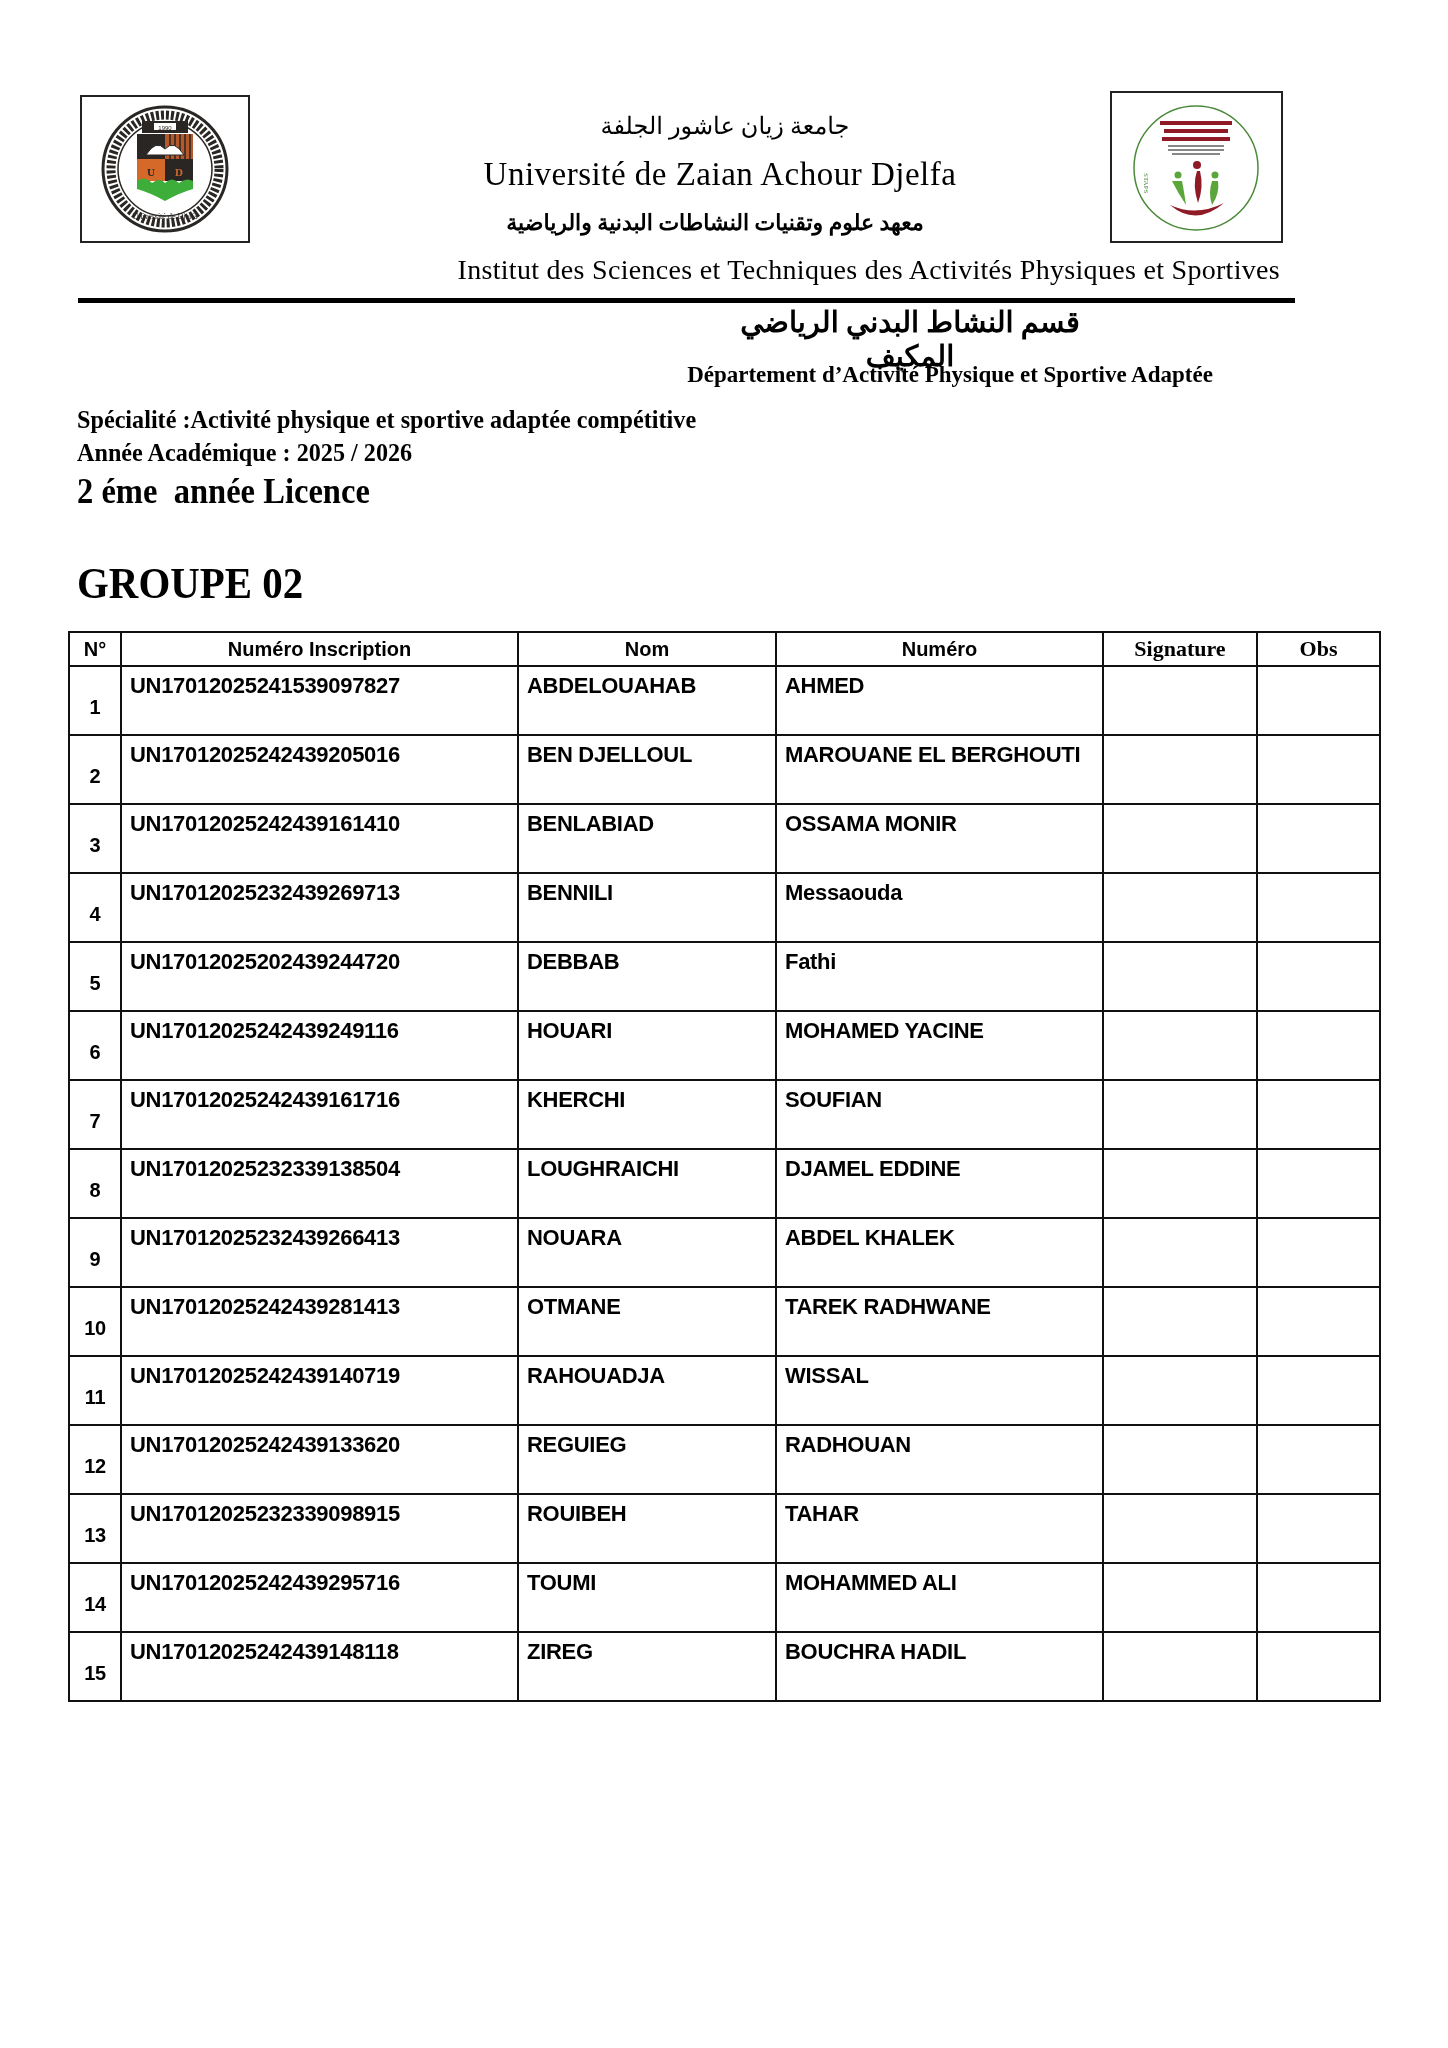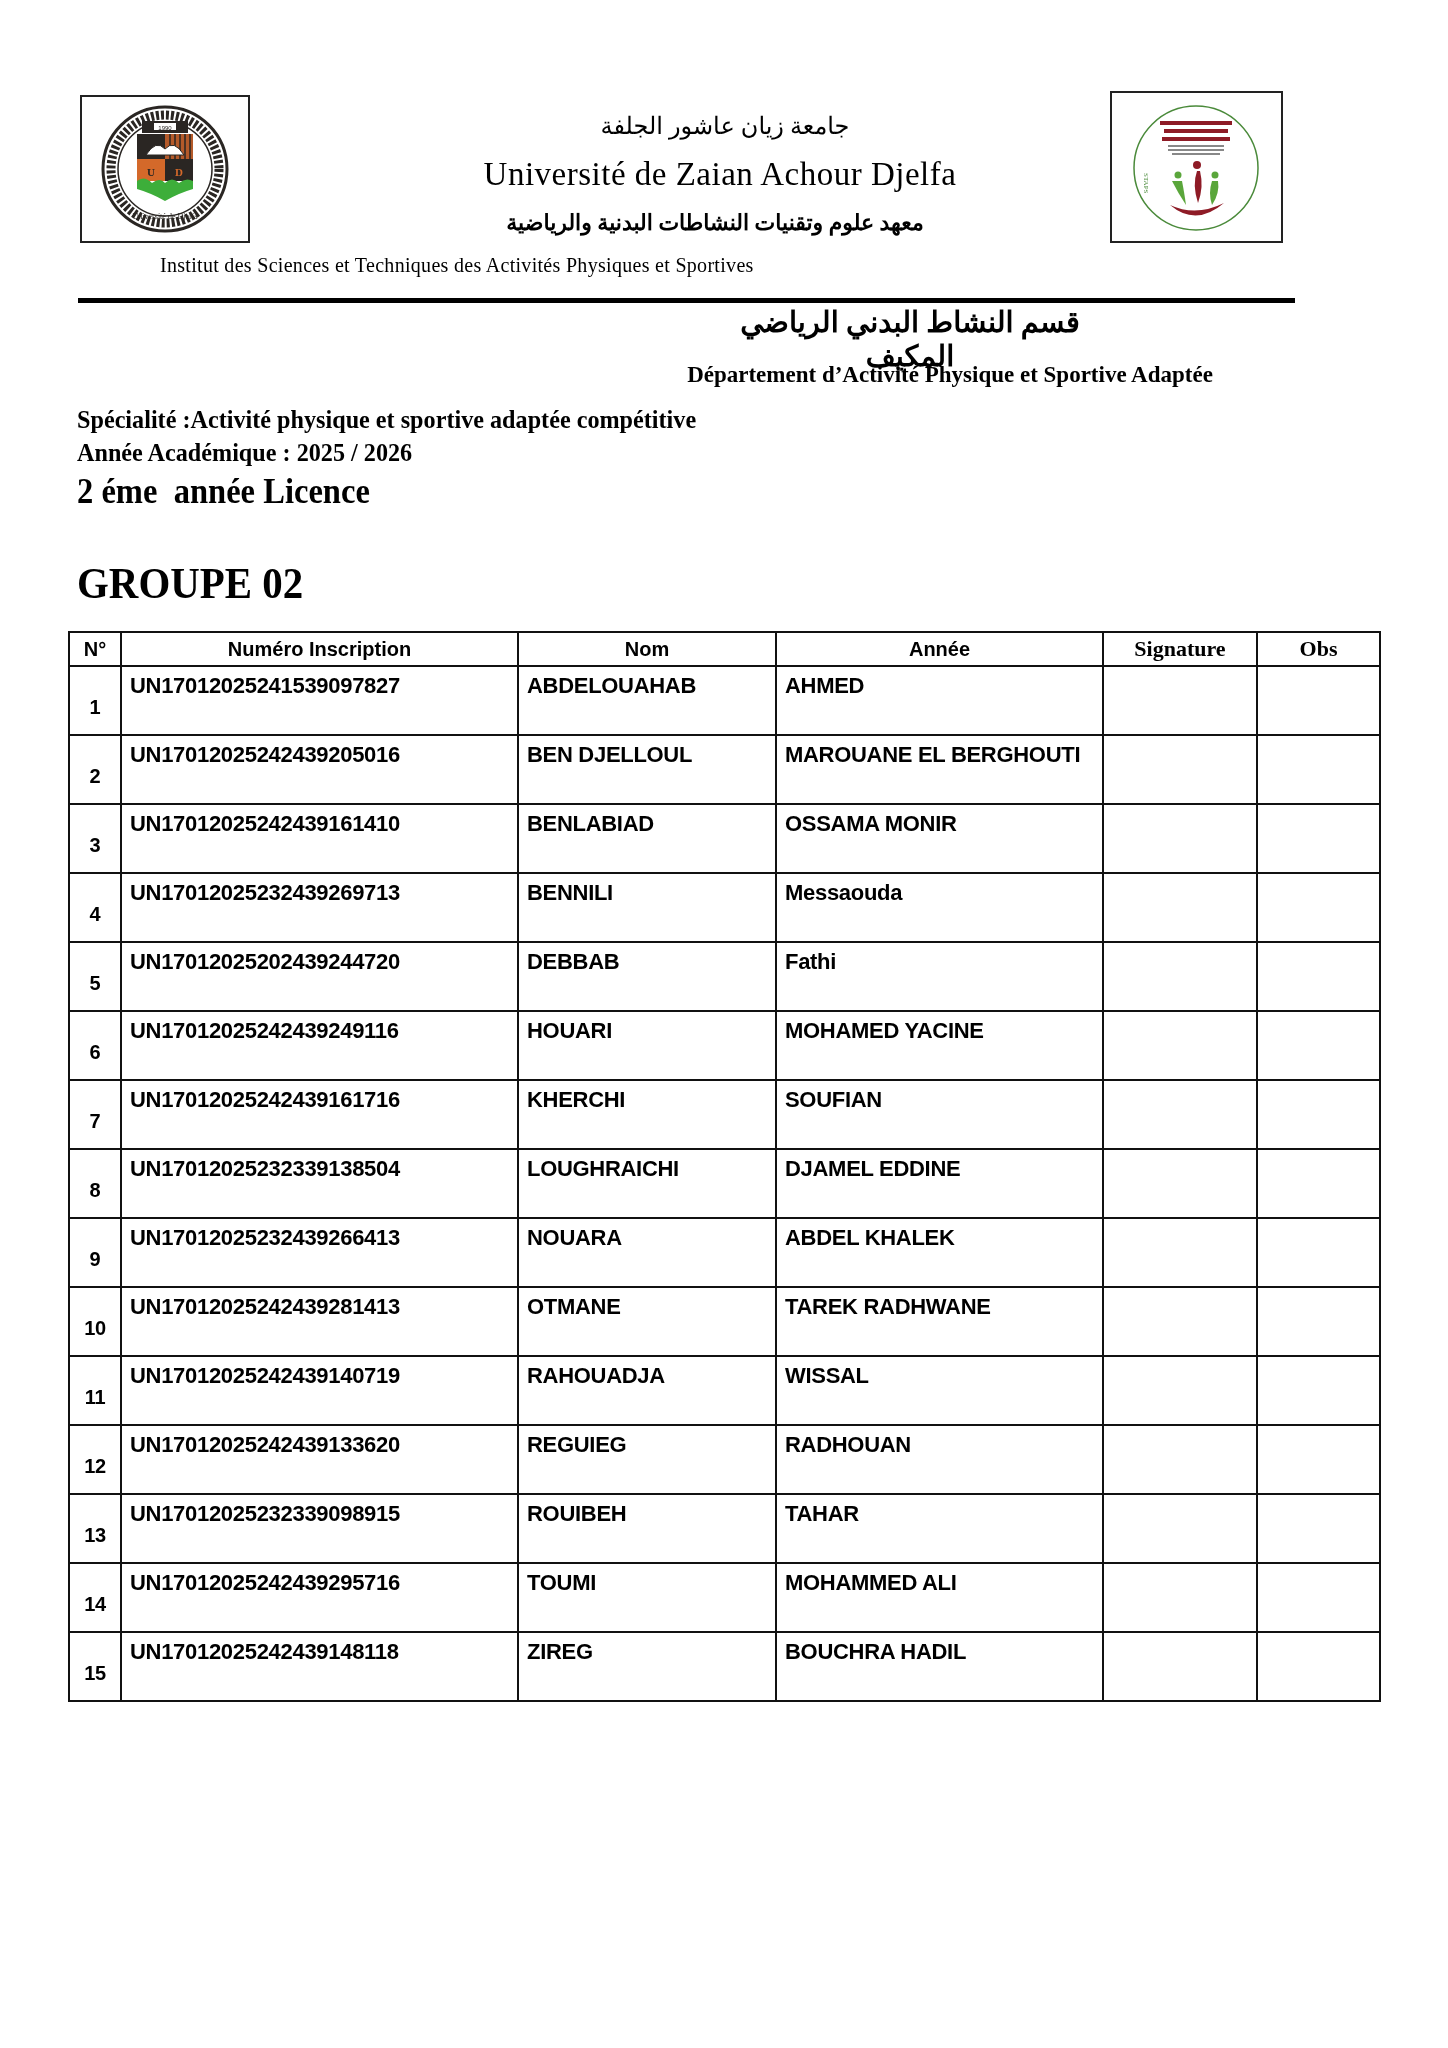--- a/index.html
+++ b/index.html
@@ -6,21 +6,21 @@
   body { width:1448px; height:2048px; position:relative; overflow:hidden; color:#000; }
   .abs { position:absolute; }
   .serif { font-family: "Liberation Serif", "DejaVu Serif", serif; }
 
   .logo-box { border:2px solid #222; background:#fff; box-sizing:border-box; }
   #logo-left { left:80px; top:95px; width:170px; height:148px; }
   #logo-right { left:1110px; top:91px; width:173px; height:152px; }
   #ar-univ { top:112px; left:560px; width:330px; font-size:24px; font-weight:normal; direction:rtl; text-align:center; }
   #fr-univ { top:156px; left:440px; width:560px; font-size:33px; letter-spacing:0.5px; text-align:center; }
   #ar-inst { top:210px; left:430px; width:570px; font-size:22px; font-weight:bold; direction:rtl; text-align:center; }
-  #fr-inst { top:254px; left:160px; width:1120px; font-size:20px; letter-spacing:0.3px; text-align:left; }
+  #fr-inst { top:254px; left:160px; width:1120px; font-size:28px; letter-spacing:0.3px; text-align:right; }
   #rule { left:78px; top:298px; width:1217px; height:5px; background:#000; }
   #ar-dept { top:305px; left:700px; width:420px; font-size:29px; font-weight:bold; direction:rtl; text-align:center; }
   #fr-dept { top:362px; left:620px; width:660px; font-size:23px; text-align:center; font-weight:bold; }
 
   #specialite { left:77px; top:405px; font-size:26px; font-weight:bold; white-space:nowrap; transform:scaleX(0.93); transform-origin:left; }
   #annee-acad { left:77px; top:438px; font-size:26px; font-weight:bold; white-space:nowrap; transform:scaleX(0.93); transform-origin:left; }
   #niveau { left:77px; top:472px; font-size:35px; font-weight:bold; white-space:pre; transform:scaleX(0.93); transform-origin:left; }
   #groupe { left:77px; top:558px; font-size:44px; font-weight:bold; white-space:nowrap; transform:scaleX(0.93); transform-origin:left; }
 
   table#students { position:absolute; left:68px; top:631px; border-collapse:collapse; table-layout:fixed; width:1311px; }
@@ -104,21 +104,21 @@
       <col style="width:258px">
     <col style="width:327px">
       <col style="width:154px">
       <col style="width:123px">
   </colgroup>
   <thead>
     <tr>
       <th class="sans-h">N°</th>
       <th class="sans-h">Numéro Inscription</th>
       <th class="sans-h">Nom</th>
-      <th class="sans-h">Année</th>
+      <th class="sans-h">Numéro</th>
       <th class="serif-h">Signature</th>
       <th class="serif-h">Obs</th>
     </tr>
   </thead>
   <tbody>
     <tr>
         <td class="num">1</td>
         <td>UN17012025241539097827</td>
         <td>ABDELOUAHAB</td>
         <td>AHMED</td>

